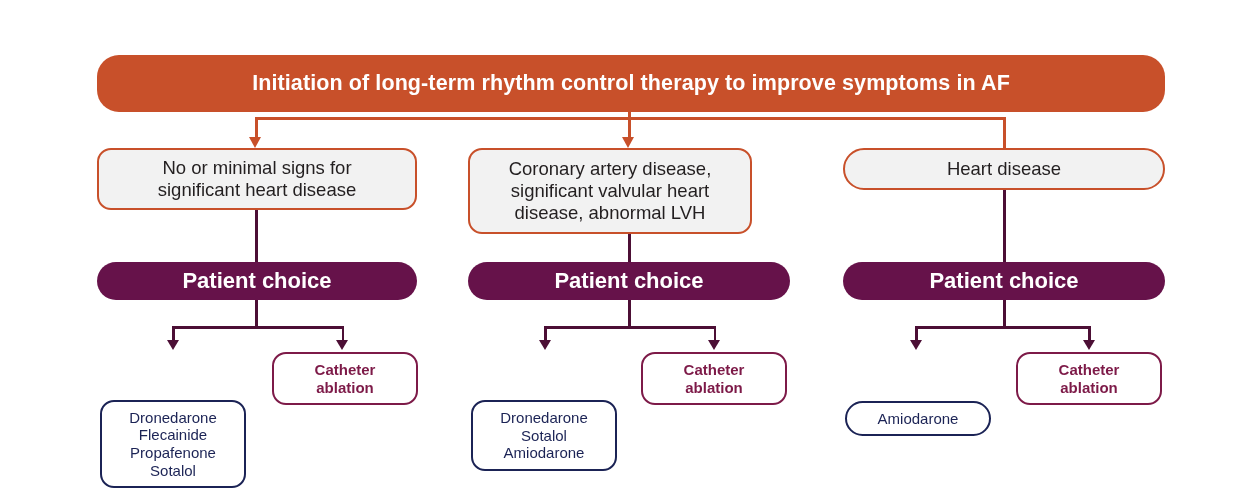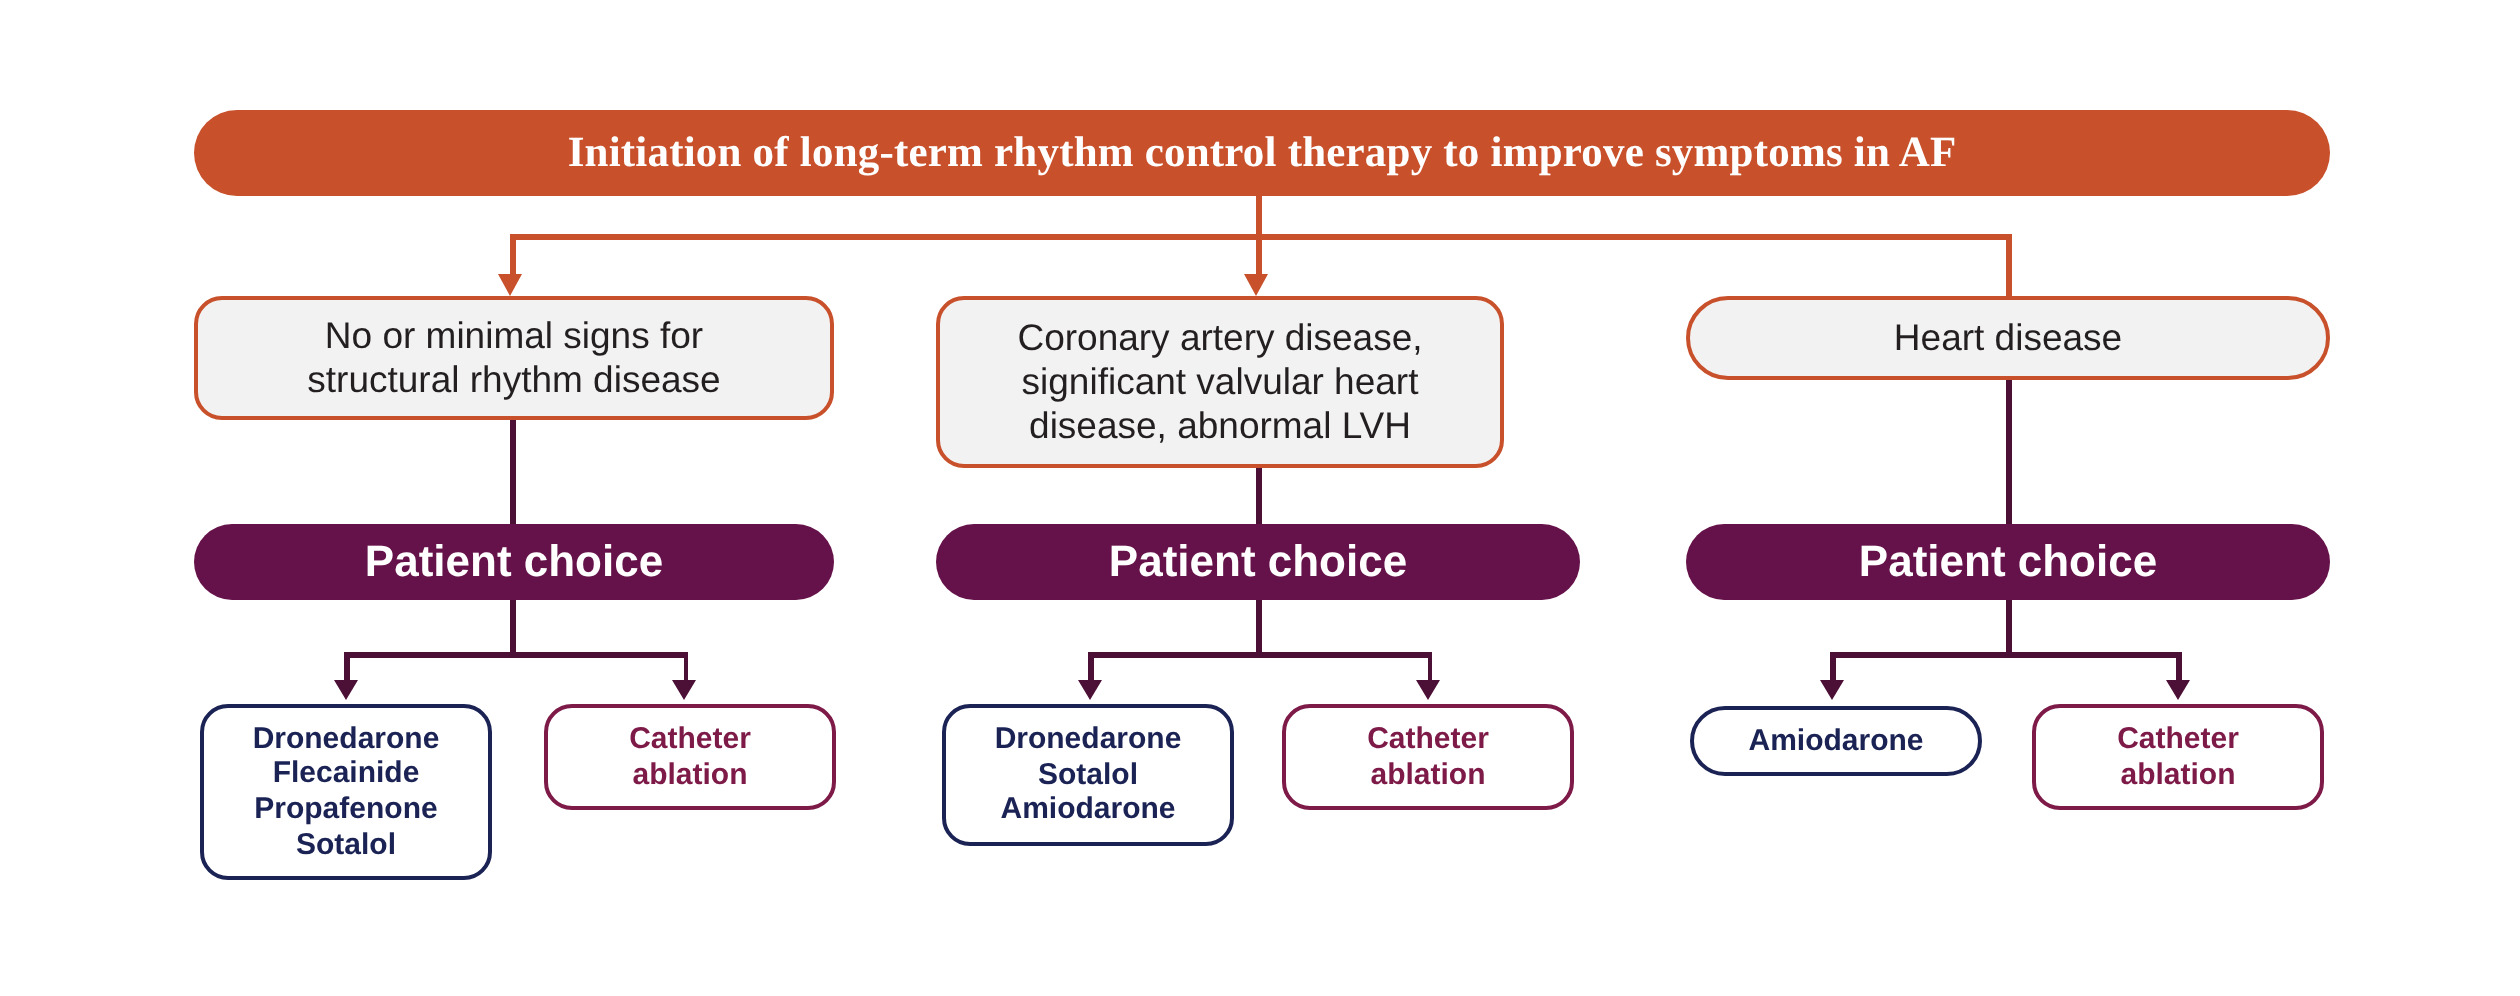--- a/index.html
+++ b/index.html
@@ -58,21 +58,22 @@
     font-weight: bold;
   }
 
   
   .drug-box {
     background: #ffffff;
     border: 2.5px solid #1b2355;
     border-radius: 14px;
     color: #1b2355;
     font-size: 15px;
-    font-weight: bold;
+    font-weight: normal;
+    margin-top: 48px;
   }
   .drug-box.pill { border-radius: 20px; }
 
   
   .ablation-box {
     background: #ffffff;
     border: 2.5px solid #7d1a48;
     border-radius: 14px;
     color: #7d1a48;
     font-size: 15px;
@@ -100,35 +101,35 @@
   .arrow.orange { border-top: 11px solid #c8502a; }
   .arrow.purple { border-top: 10px solid #4c0f35; }
 
   .ml { white-space: pre-line; }
 </style>
 </head>
 <body>
 
 <div id="canvas">
 
-  <div class="node title-banner" style="left:97px; top:55px; width:1068px; height:43px;font-family:Liberation Serif, serif;">Initiation of long-term rhythm control therapy to improve symptoms in AF</div>
+  <div class="node title-banner" style="left:97px; top:55px; width:1068px; height:57px;">Initiation of long-term rhythm control therapy to improve symptoms in AF</div>
 
   <div class="conn v orange" style="left:628px; top:98px; width:2.5px; height:19px;"></div>
   <div class="conn h orange" style="left:255px; top:117px; width:750px; height:2.5px;"></div>
 
   <div class="conn v orange" style="left:255px; top:117px; width:2.5px; height:22px;"></div>
   <div class="arrow orange" style="left:249px; top:137px;"></div>
 
   <div class="conn v orange" style="left:628px; top:117px; width:2.5px; height:22px;"></div>
   <div class="arrow orange" style="left:622px; top:137px;"></div>
 
   <div class="conn v orange" style="left:1003px; top:117px; width:2.5px; height:34px;"></div>
 
   <div class="node cond-box ml" style="left:97px; top:148px; width:320px; height:62px;">No or minimal signs for
-structural rhythm disease</div>
+significant heart disease</div>
 
   <div class="node cond-box ml" style="left:468px; top:148px; width:284px; height:86px;">Coronary artery disease,
 significant valvular heart
 disease, abnormal LVH</div>
 
   <div class="node cond-box pill ml" style="left:843px; top:148px; width:322px; height:42px;">Heart disease</div>
 
   <div class="conn v purple" style="left:255px; top:210px; width:2.5px; height:52px;"></div>
   <div class="conn v purple" style="left:628px; top:234px; width:2.5px; height:28px;"></div>
   <div class="conn v purple" style="left:1003px; top:190px; width:2.5px; height:72px;"></div>

